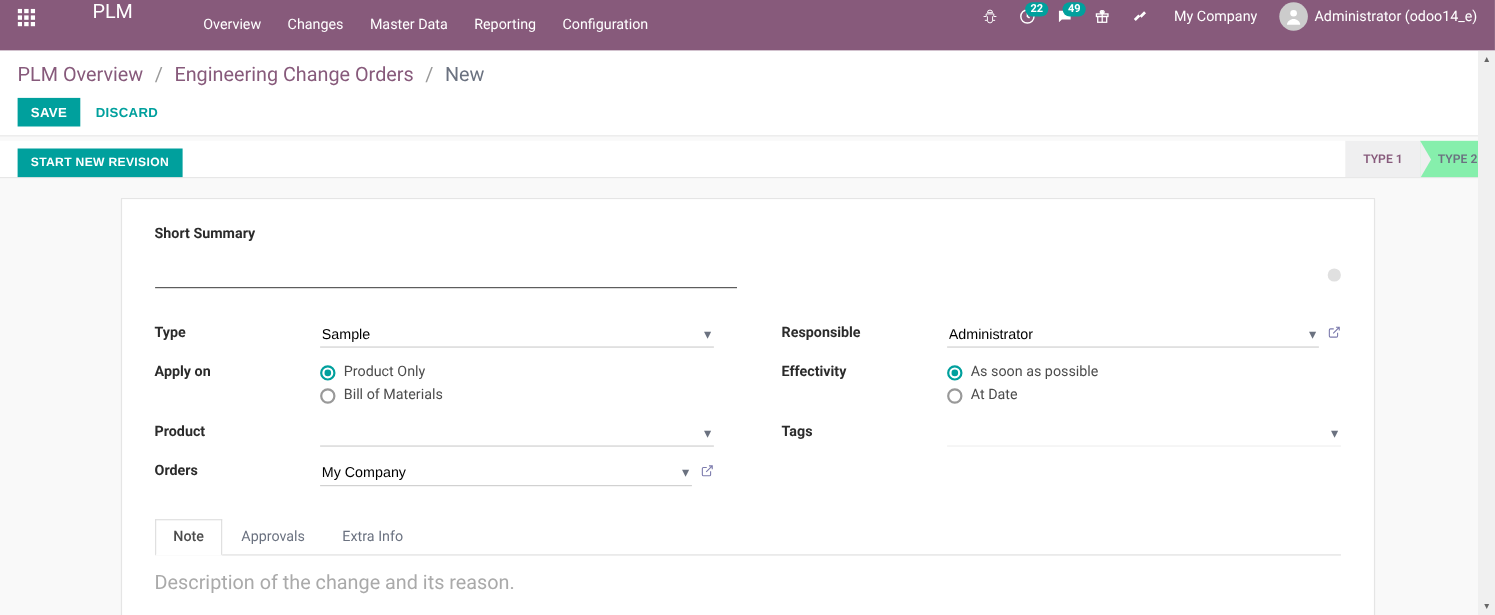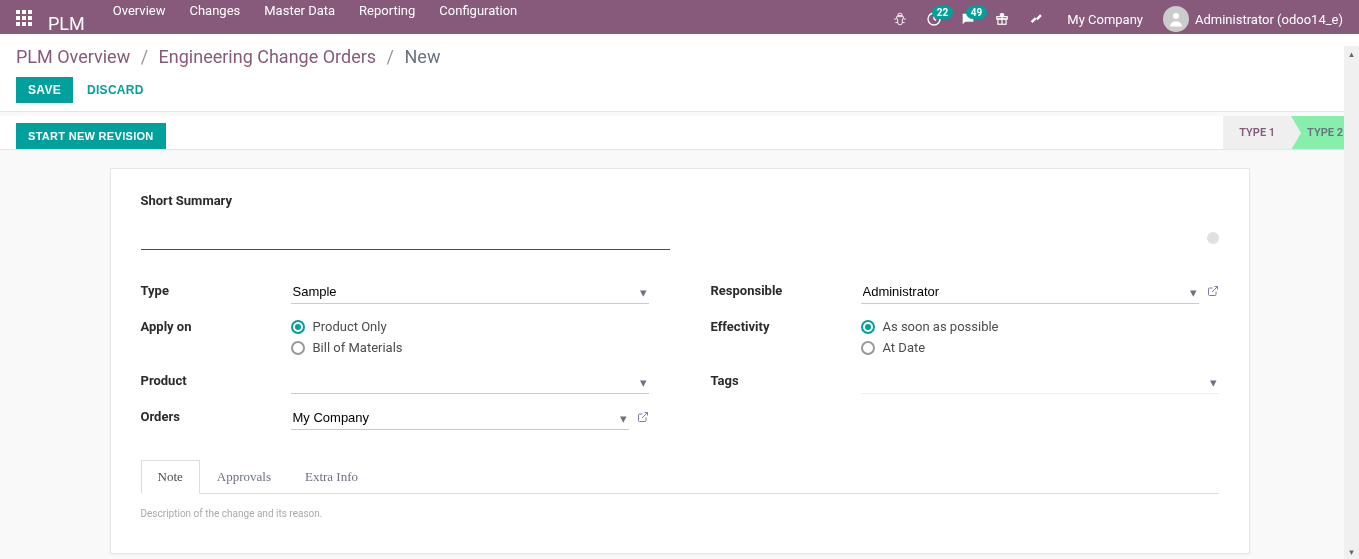--- a/index.html
+++ b/index.html
@@ -1,18 +1,18 @@
 <!DOCTYPE html>
 <html><head>
   <meta charset="utf-8">
   <style>
     * { box-sizing: border-box; margin: 0; padding: 0; }
     body { font-family: -apple-system, BlinkMacSystemFont, "Segoe UI", Roboto, "Helvetica Neue", Arial, sans-serif; font-size: 13px; color: #4c4c4c; background: #f9f9f9; }
     
-    .navbar { background: #875A7B; color: #fff; display: flex; align-items: flex-end; height: 34px; padding: 0 8px; }
+    .navbar { background: #875A7B; color: #fff; display: flex; align-items: flex-start; height: 46px; padding: 0 8px; gap: 36px; }
     .navbar-apps { width: 32px; height: 32px; display: flex; align-items: center; justify-content: center; cursor: pointer; }
     .navbar-brand { color: #fff; font-size: 18px; font-weight: 400; padding: 0 16px 0 8px; }
     .navbar-menu { display: flex; flex: 1; }
     .navbar-menu-item { color: #fff; padding: 0 12px; line-height: 46px; cursor: pointer; font-size: 13px; }
     .navbar-right { display: flex; align-items: center; gap: 4px; }
     .navbar-icon { width: 30px; height: 30px; display: flex; align-items: center; justify-content: center; cursor: pointer; position: relative; color: #fff; }
     .badge { position: absolute; top: 2px; right: -4px; background: #00A09D; color: #fff; font-size: 10px; font-weight: 700; padding: 1px 5px; border-radius: 9px; }
     .navbar-company { color: #fff; padding: 0 12px; font-size: 13px; cursor: pointer; }
     .navbar-user { display: flex; align-items: center; color: #fff; padding: 0 8px 0 4px; cursor: pointer; gap: 6px; font-size: 13px; }
     .avatar { width: 26px; height: 26px; border-radius: 50%; background: #ccc; display: flex; align-items: center; justify-content: center; }
@@ -52,25 +52,25 @@
     .select-input { width: 100%; border: none; border-bottom: 1px solid #ccc; padding: 4px 18px 4px 2px; font-size: 13px; background: transparent; outline: none; }
     .select-caret { position: absolute; right: 2px; top: 50%; transform: translateY(-50%); color: #6b7280; pointer-events: none; }
     .ext-link { color: #7C7BAD; cursor: pointer; margin-left: 8px; }
     .field-row-wrap { display: flex; align-items: center; }
 
     .radio-row { display: flex; align-items: center; gap: 8px; padding: 3px 0; cursor: pointer; }
     .radio { width: 14px; height: 14px; border: 2px solid #999; border-radius: 50%; display: inline-flex; align-items: center; justify-content: center; }
     .radio.checked { border-color: #00A09D; }
     .radio.checked::after { content: ''; width: 6px; height: 6px; background: #00A09D; border-radius: 50%; }
 
-    .tabs { display: flex; border-bottom: 1px solid #ddd; margin-top: 24px; font-family: Liberation Serif, serif; }
+    .tabs { display: flex; border-bottom: 1px solid #ddd; margin-top: 24px; }
     .tab { padding: 8px 16px; font-size: 13px; color: #6b7280; cursor: pointer; border: 1px solid transparent; border-bottom: none; margin-bottom: -1px; }
     .tab.active { color: #4c4c4c; font-weight: 500; background: #fff; border-color: #ddd; border-bottom: 1px solid #fff; }
     .tab-content { padding: 14px 0 24px; }
-    .note-placeholder { color: #aaa; font-size: 10px; font-style: normal; }
+    .note-placeholder { color: #aaa; font-size: 18px; font-style: normal; }
 
     .scrollbar-track { position: fixed; right: 0; top: 46px; bottom: 0; width: 15px; background: #f0f0f0; }
     .scrollbar-arrow { position: absolute; width: 15px; height: 15px; color: #666; font-size: 9px; display: flex; align-items: center; justify-content: center; }
     .scrollbar-arrow.up { top: 0; }
     .scrollbar-arrow.down { bottom: 0; }
   </style>
 </head>
 <body>
 
 <div class="navbar">

